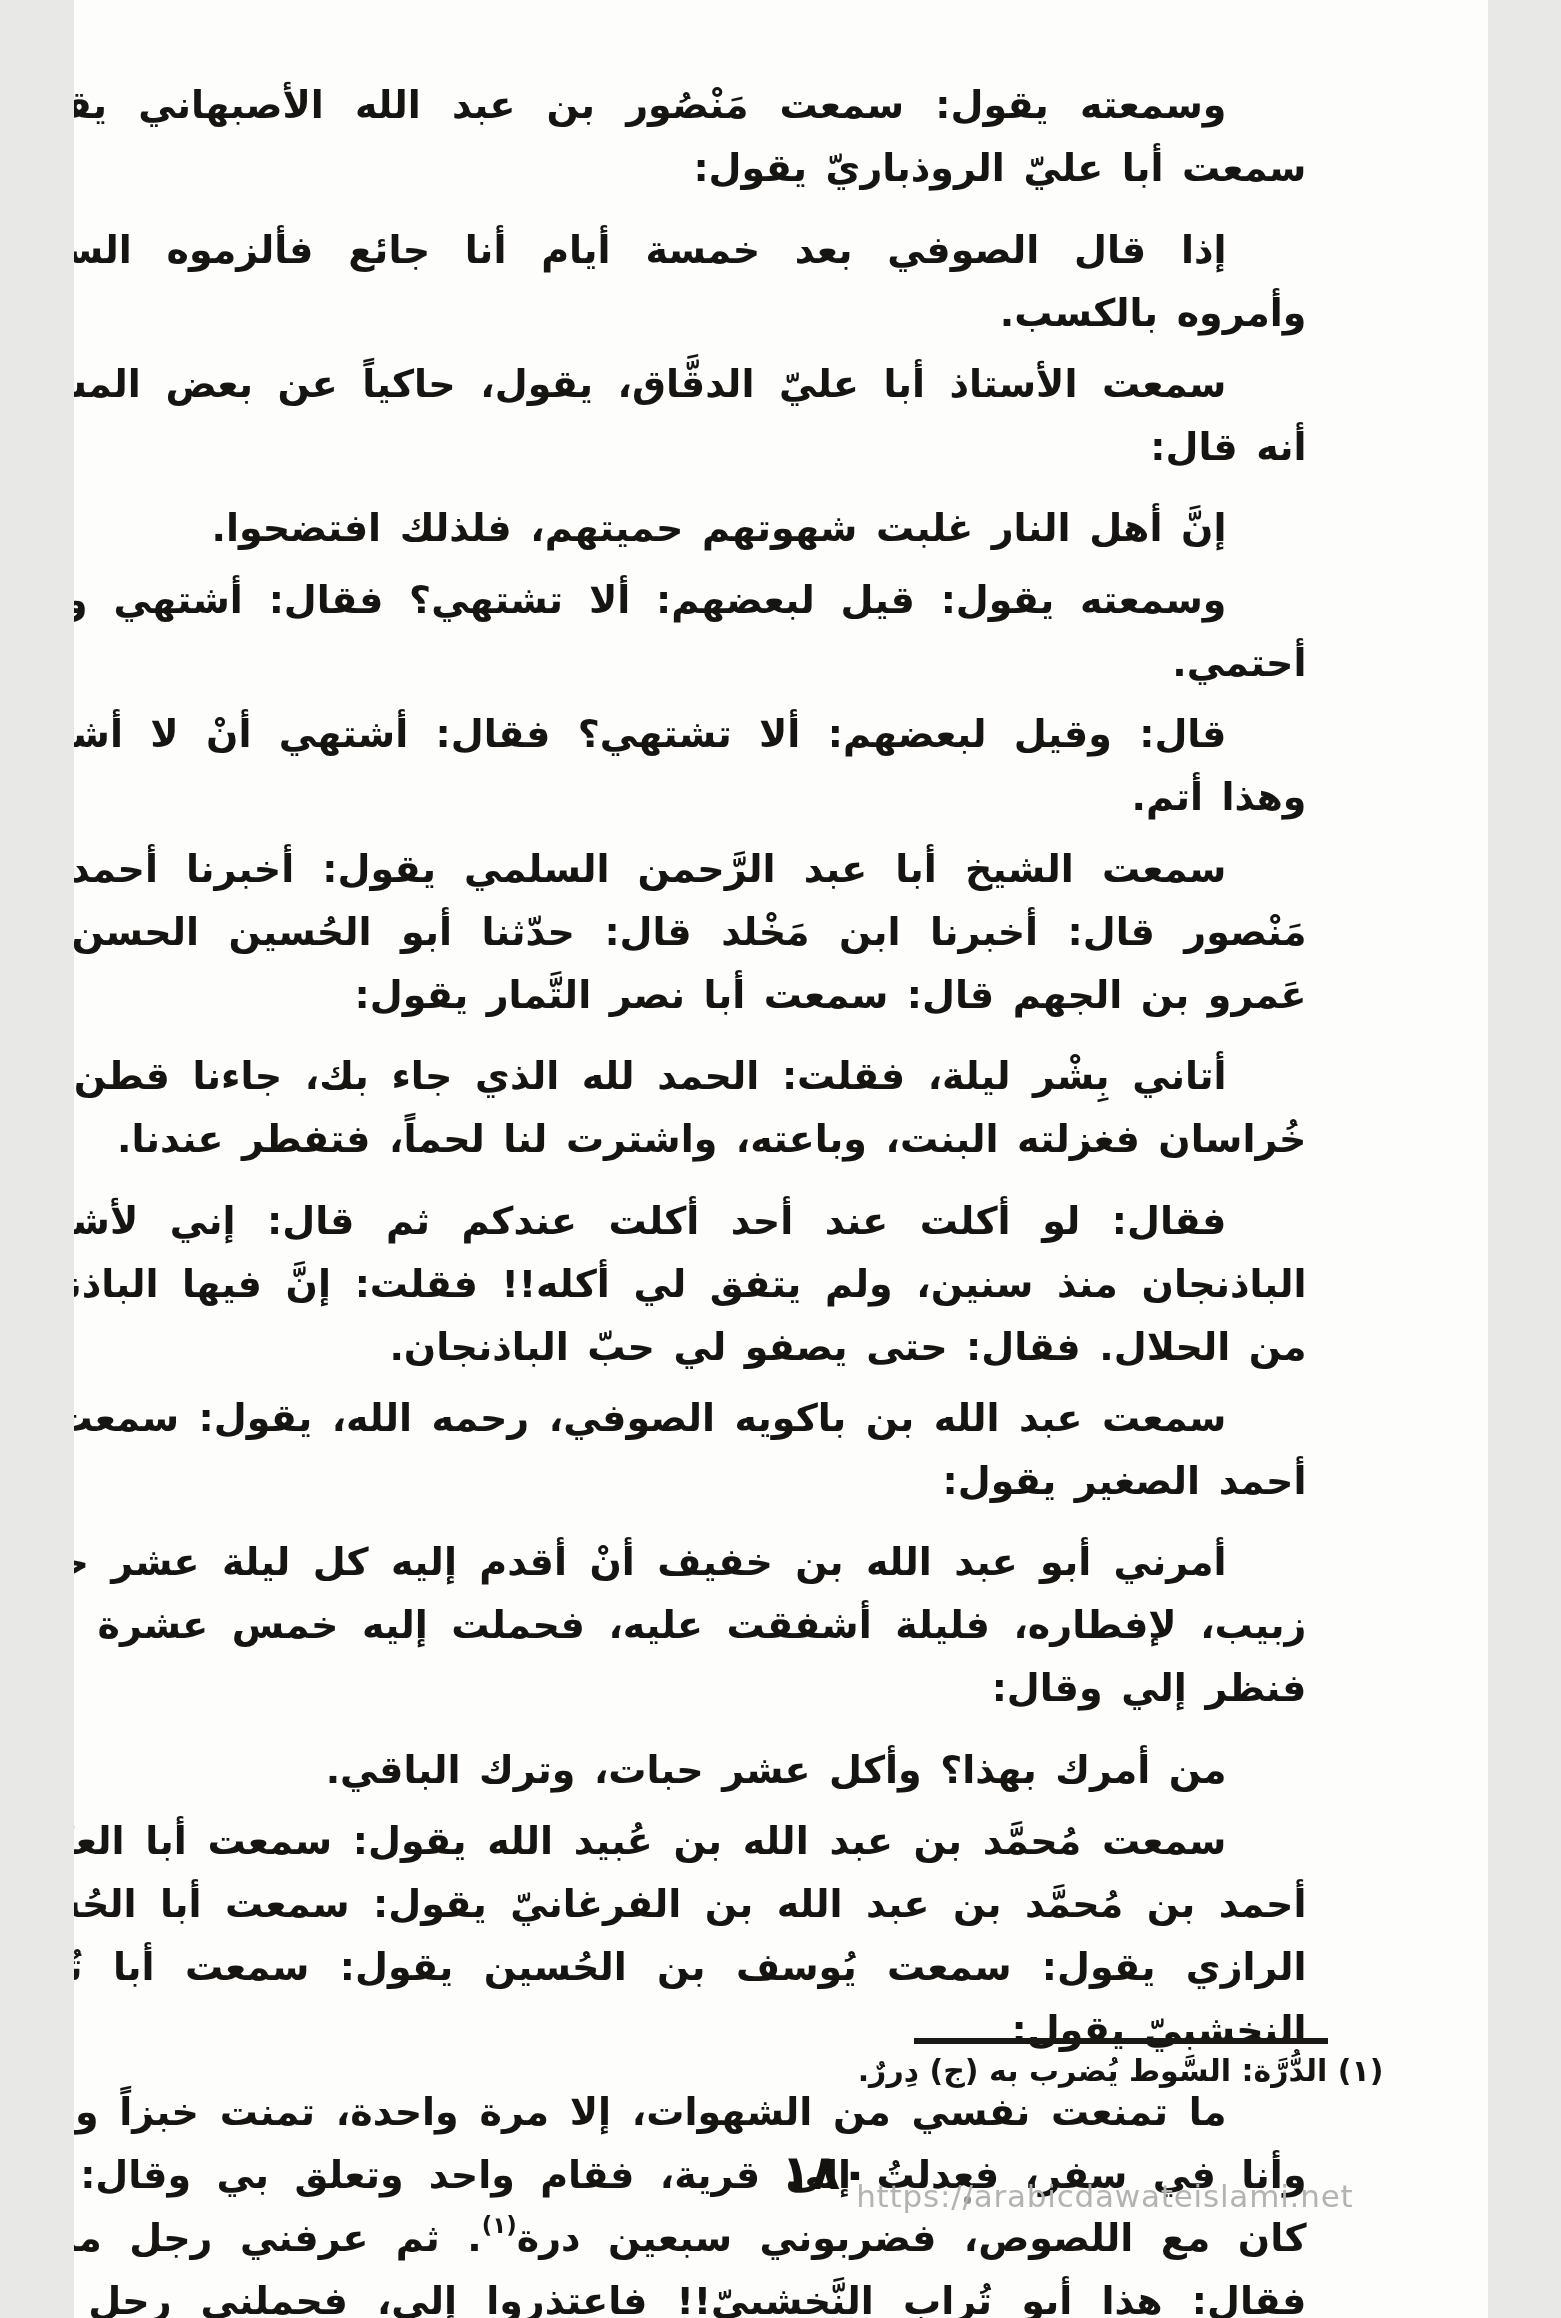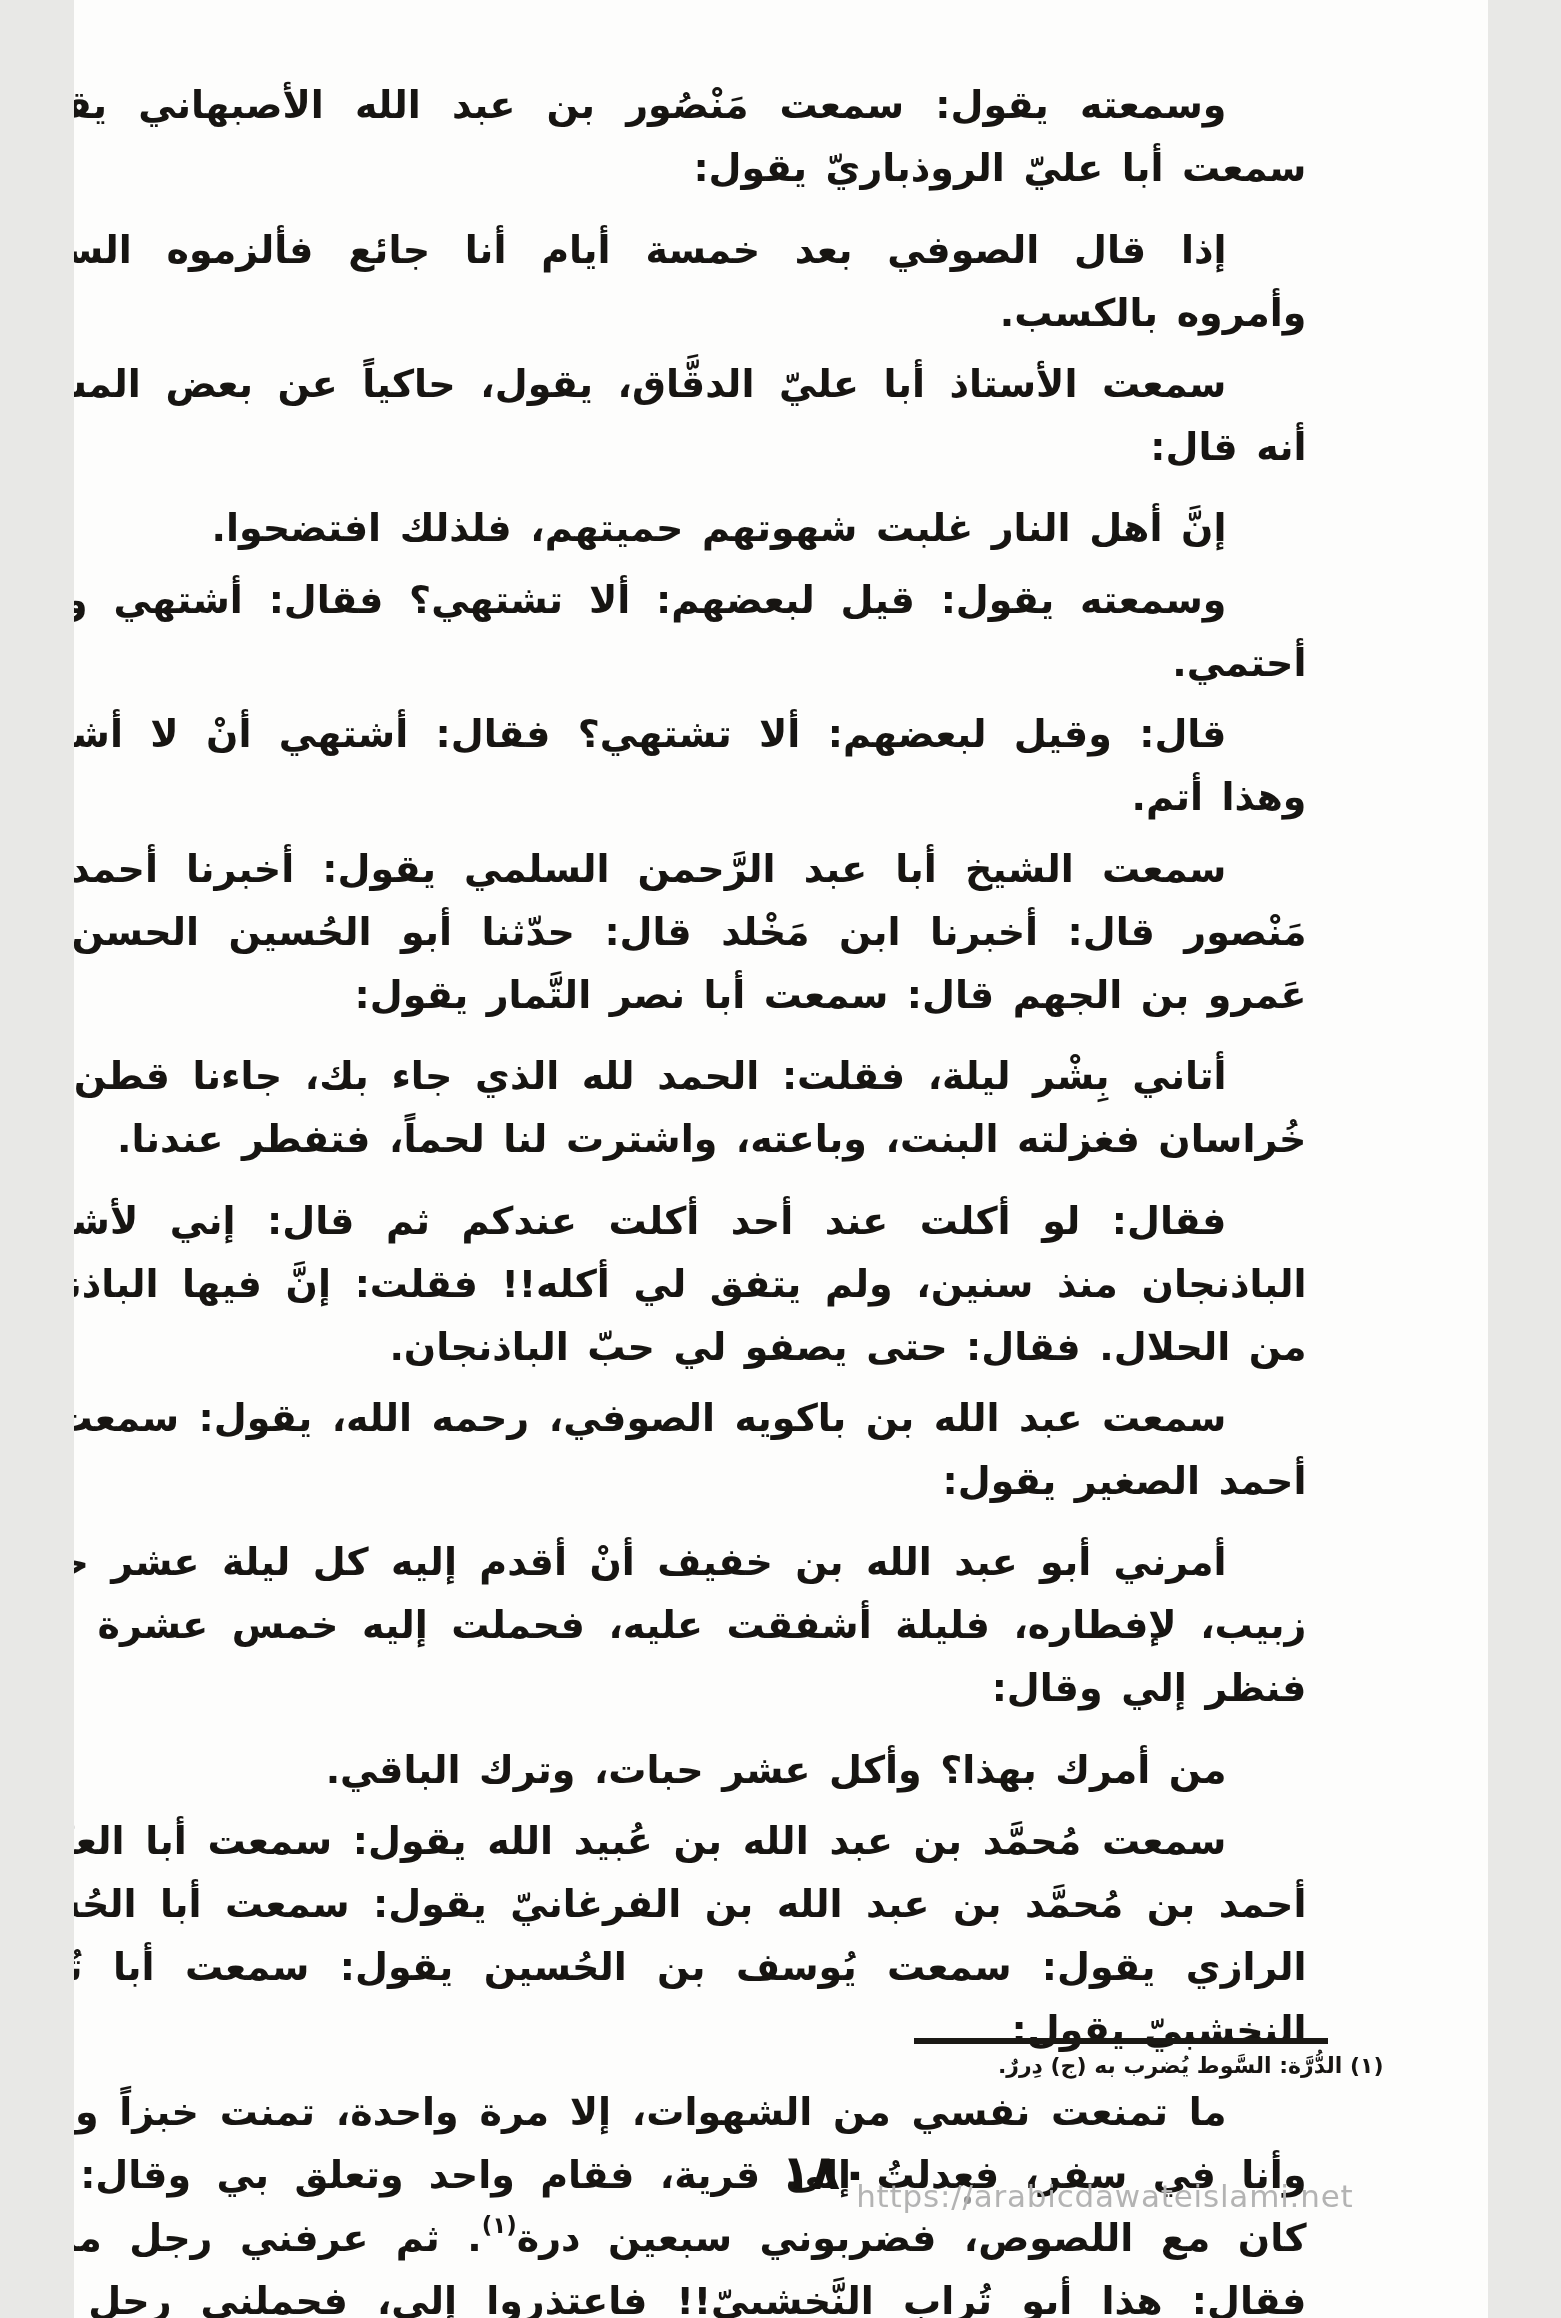--- a/index.html
+++ b/index.html
@@ -47,21 +47,21 @@
     right: 160px;
     width: 414px;
     height: 5.9px;
     background: #1b1915;
   }
   .footnote {
     position: absolute;
     top: 2053px;
     right: 104px;
     color: #171512;
-    font-size: 22px;
+    font-size: 30px;
     font-weight: 700;
     white-space: nowrap;
   }
   .page-number {
     position: absolute;
     top: 2144px;
     left: 676px;
     width: 152px;
     text-align: center;
     color: #14120f;

